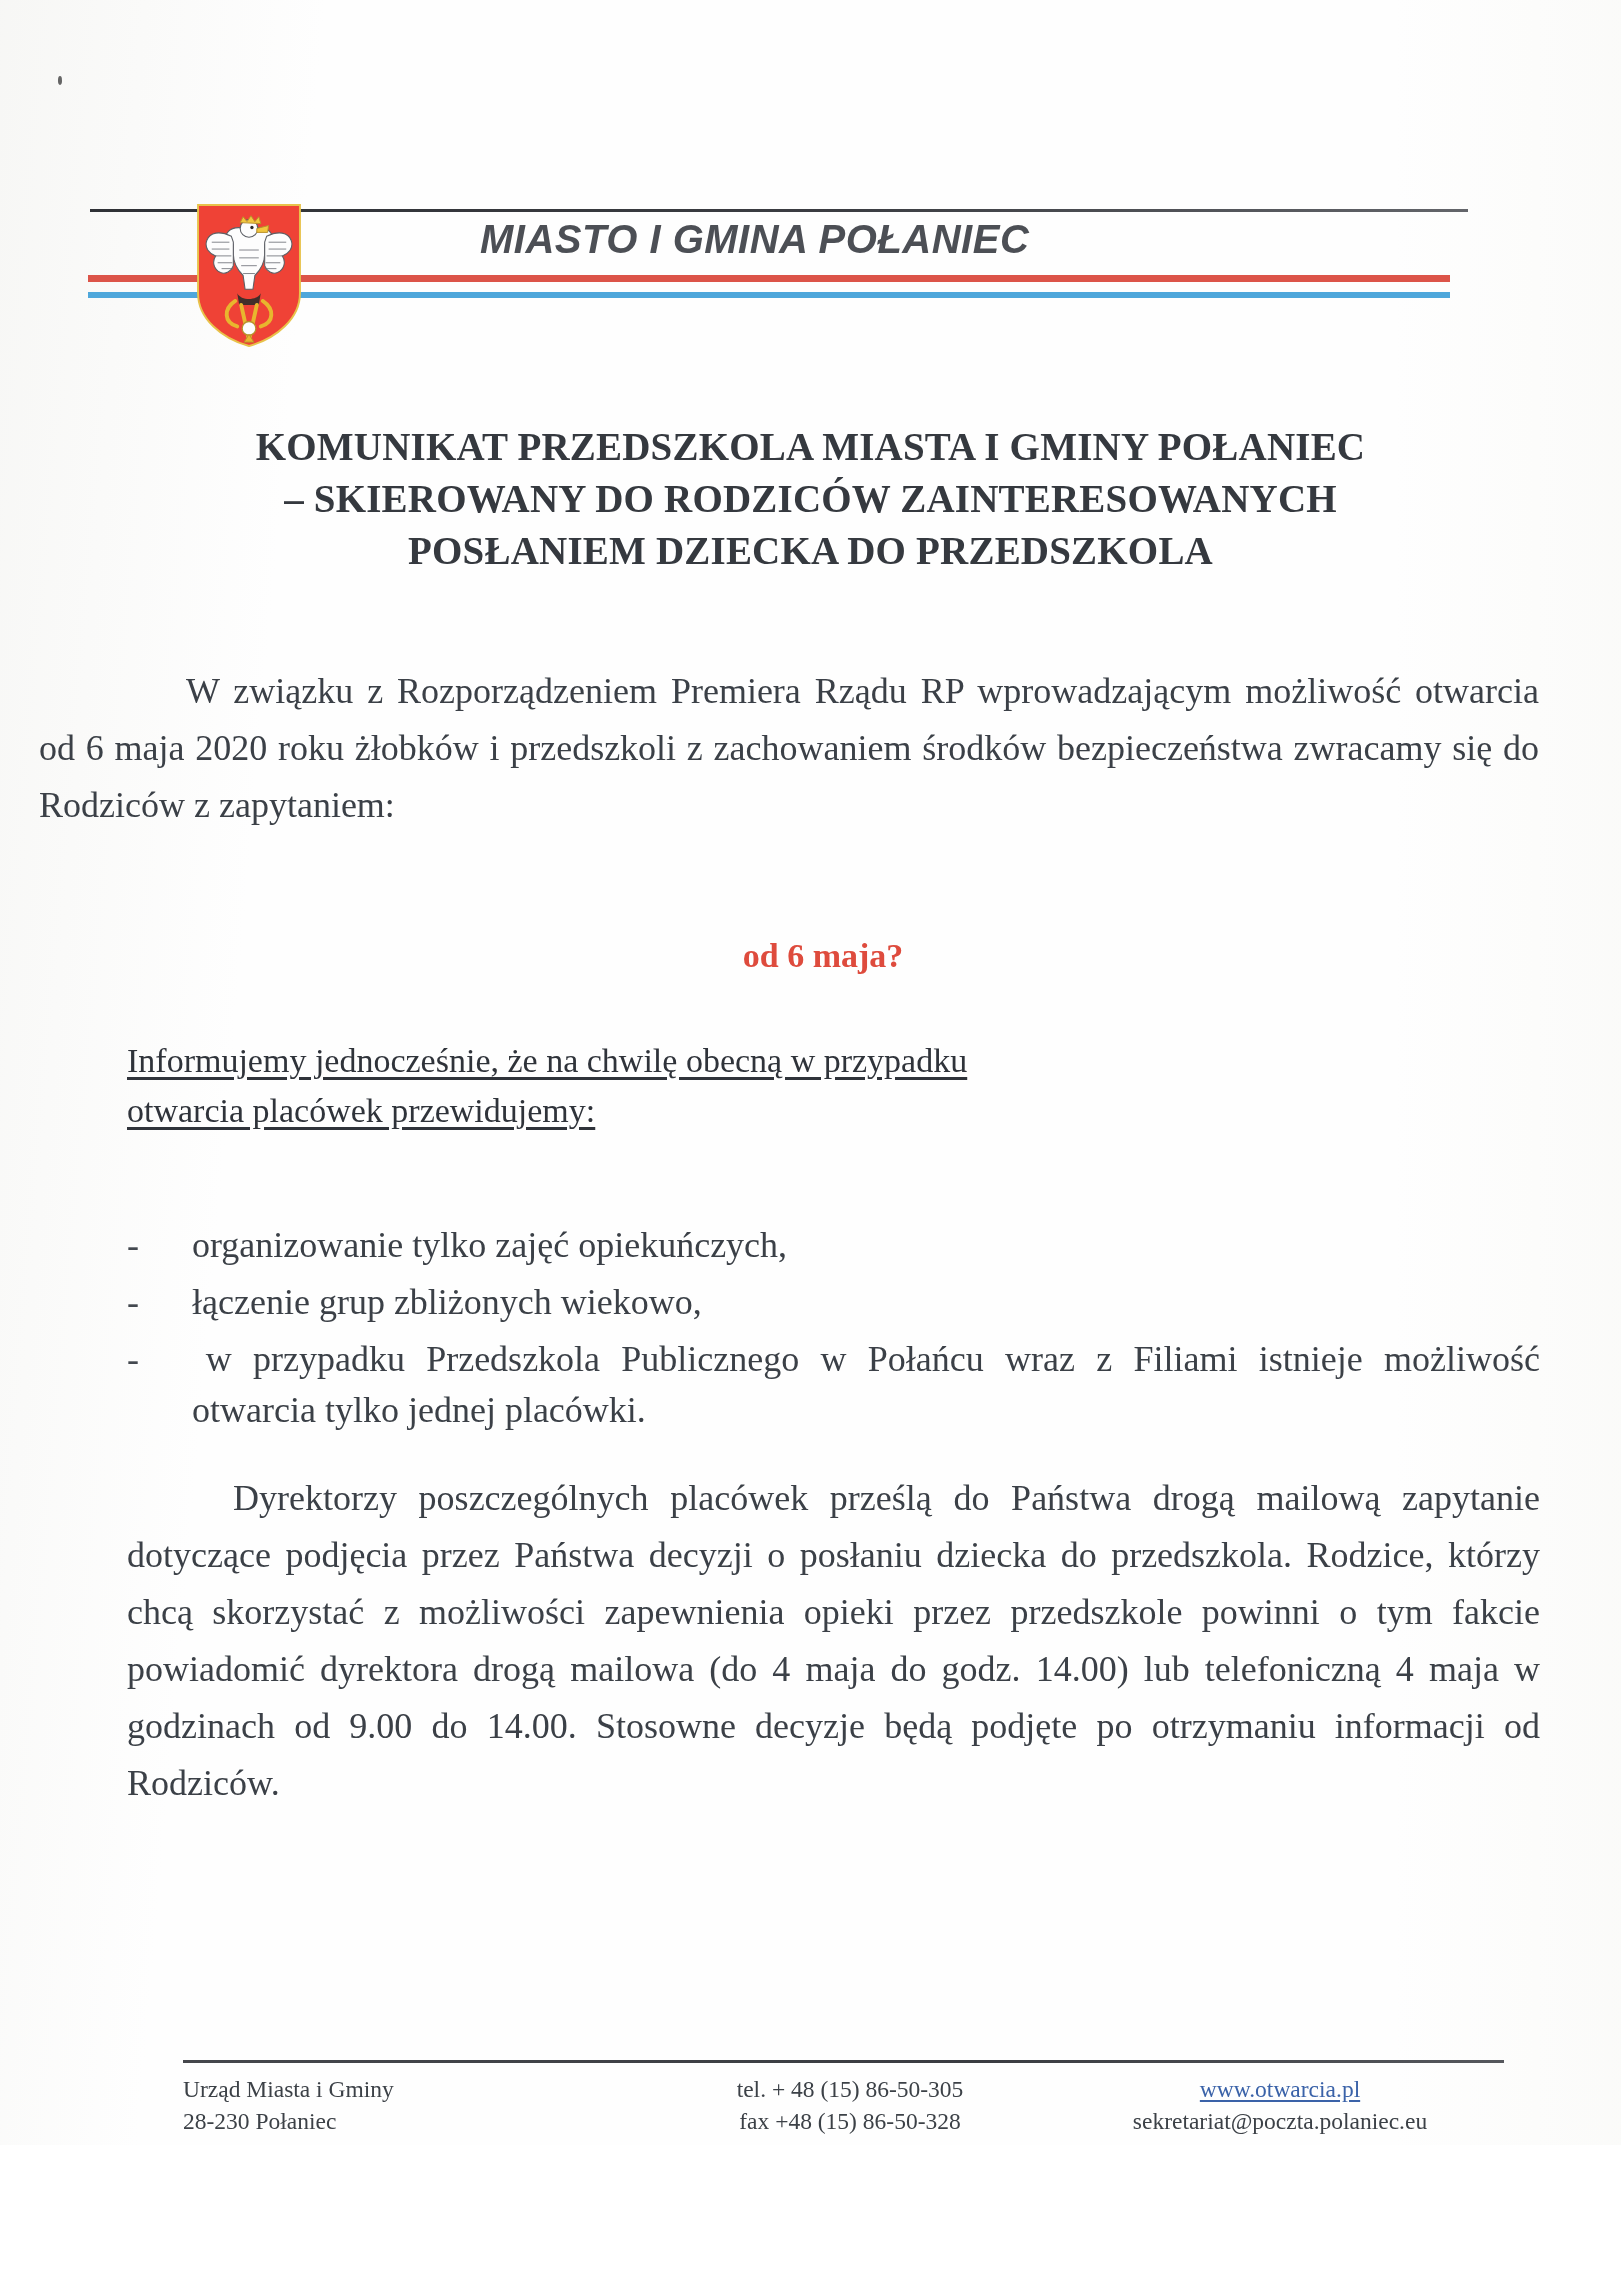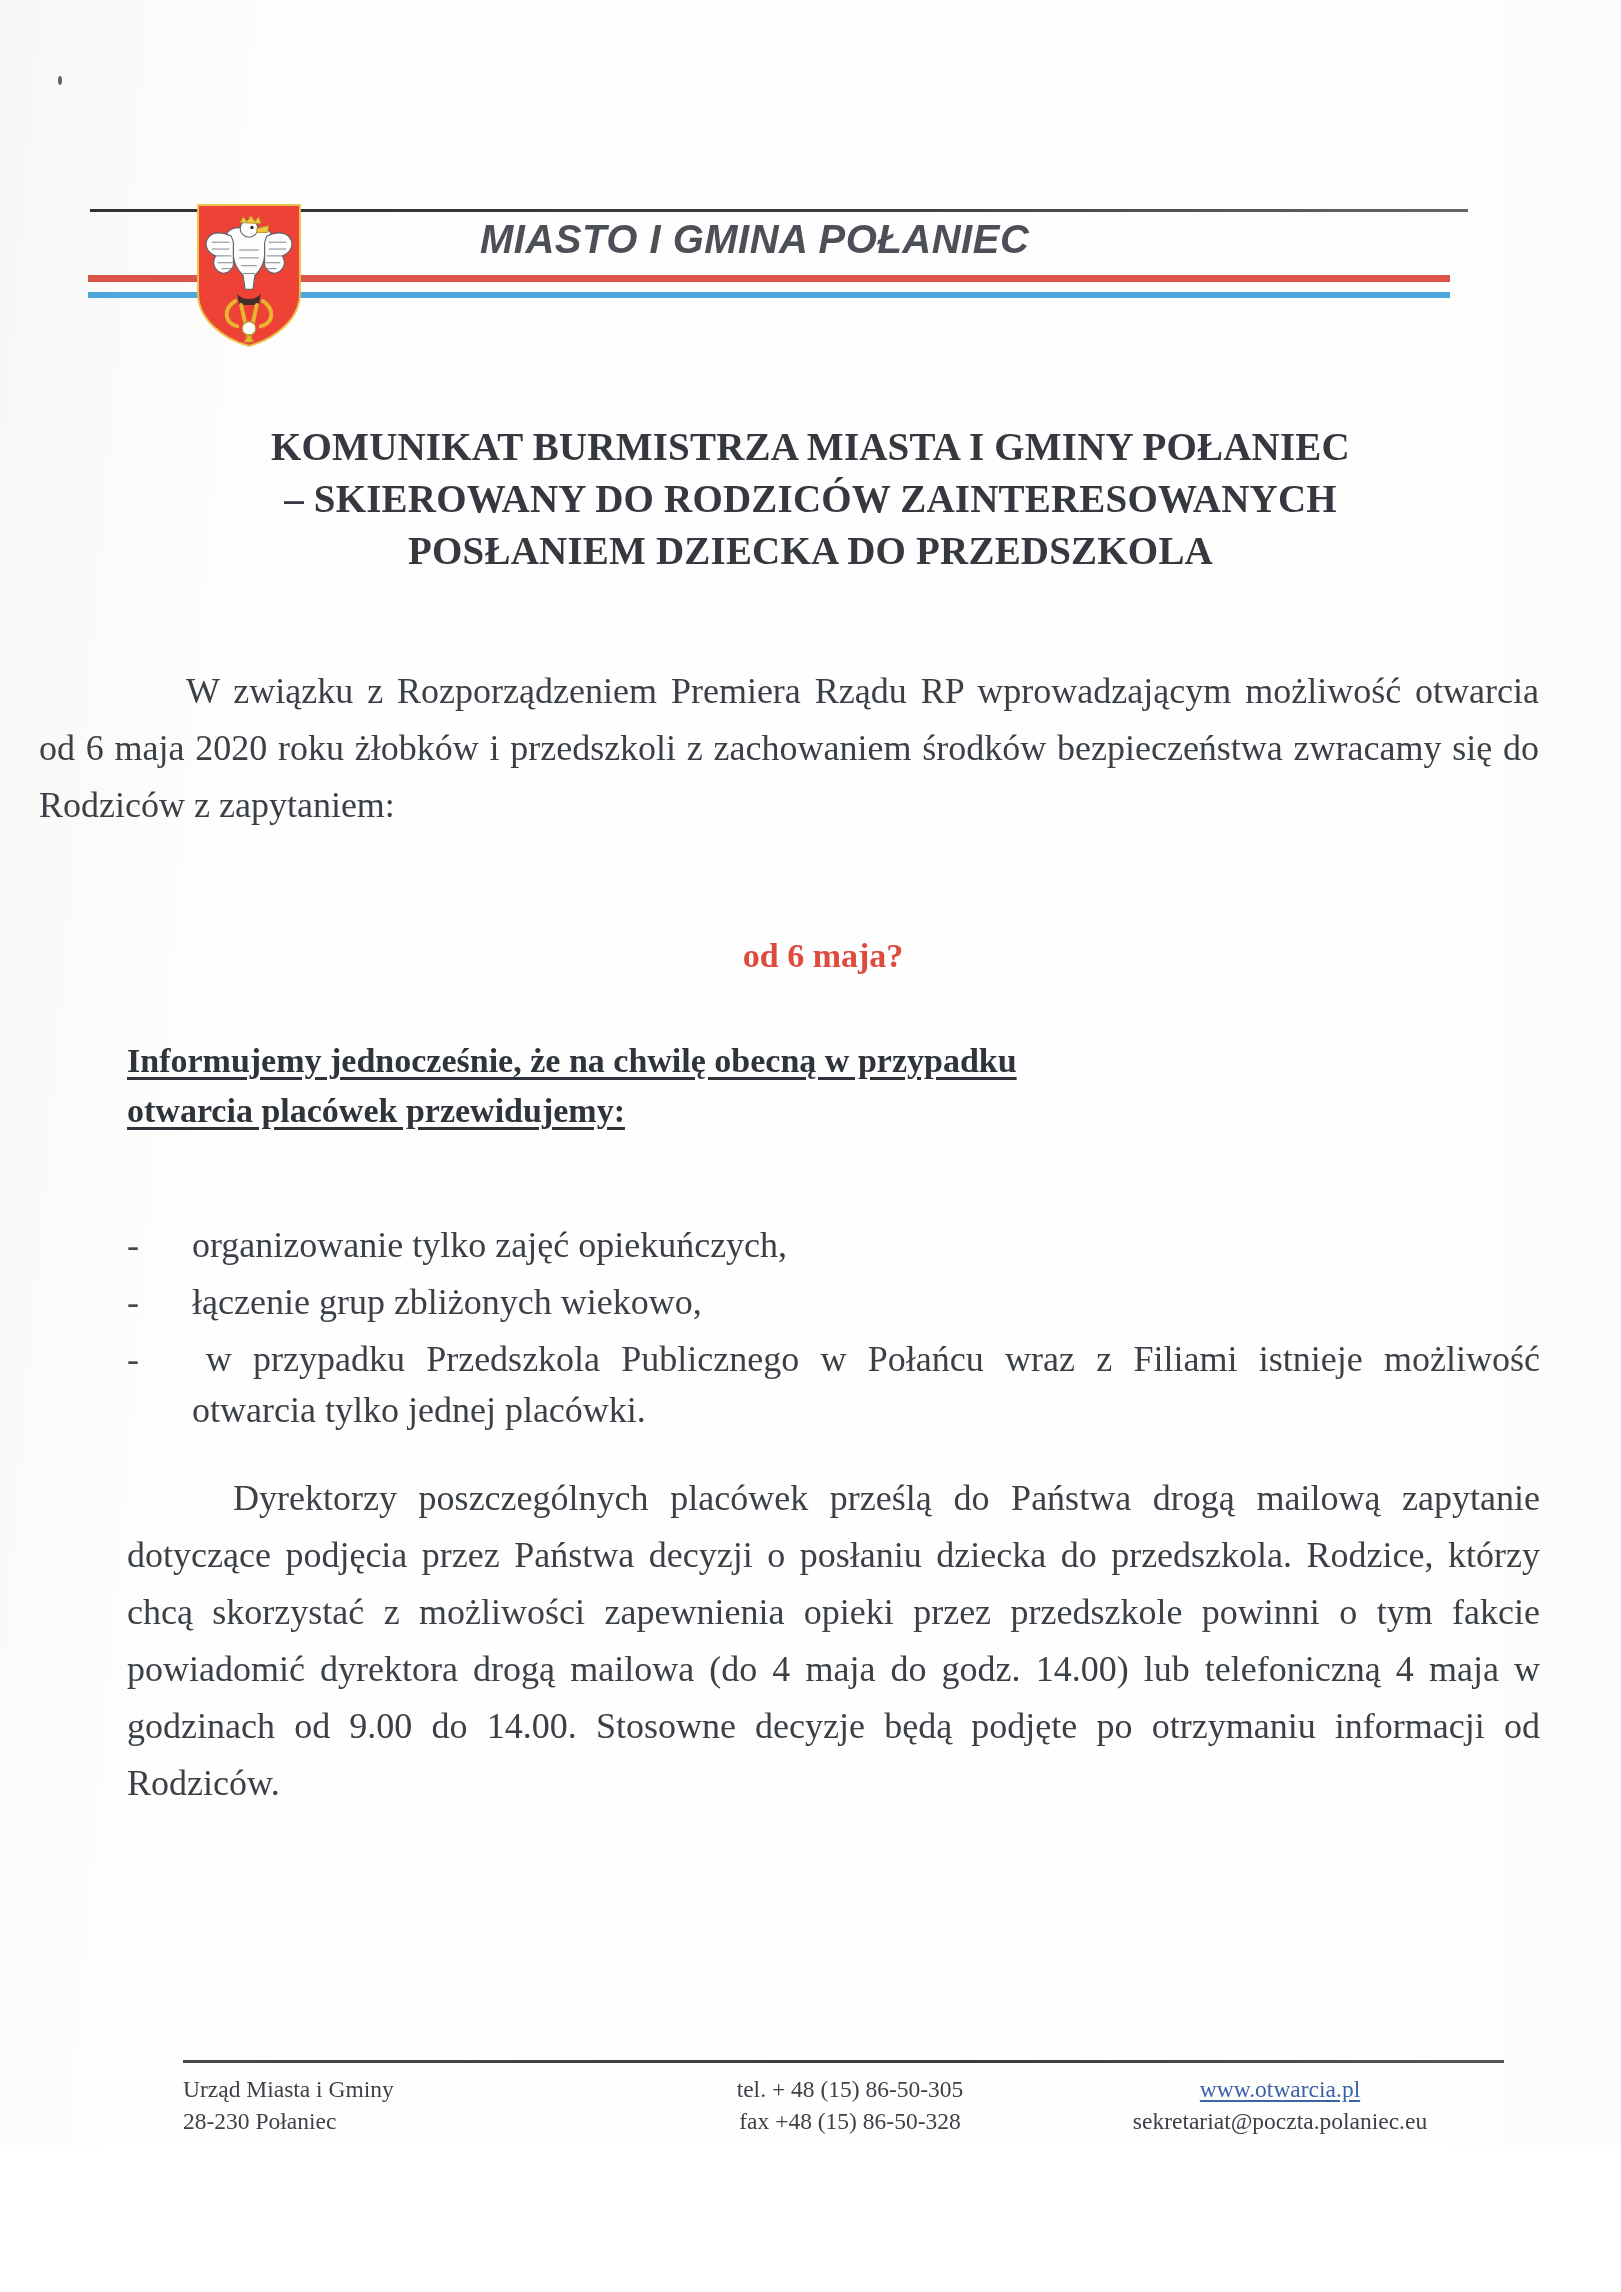--- a/index.html
+++ b/index.html
@@ -154,21 +154,21 @@
     color: #de4b3d;
   }
   .red-question .q-line2 { display: block; }
 
   .bold-underline {
     position: absolute;
     left: 127px;
     top: 1036px;
     width: 1304px;
     font-size: 34px;
-    font-weight: bold;
+    font-weight: normal;
     line-height: 50px;
     color: #2f333a;
   }
   .bold-underline span {
     text-decoration: underline;
     text-decoration-thickness: 2.9px;
     text-underline-offset: 4.9px;
   }
 
   .bullets {
@@ -285,21 +285,21 @@
         </g>
         <circle cx="54" cy="128" r="7" fill="#fdfdfd" stroke="#b8902a" stroke-width="1.4"></circle>
         <path d="M54 134 L49 142 L59 142 Z" fill="#e8b62e" stroke="#b8902a" stroke-width="1"></path>
       </svg>
     </div>
 
     <div class="lh-title">MIASTO I GMINA POŁANIEC</div>
   </div>
 
   <div class="doc-title">
-    <div>KOMUNIKAT BURMISTRZA MIASTA I GMINY POŁANIEC</div>
+    <div>KOMUNIKAT PRZEDSZKOLA MIASTA I GMINY POŁANIEC</div>
     <div>– SKIEROWANY DO RODZICÓW ZAINTERESOWANYCH</div>
     <div>POSŁANIEM DZIECKA DO PRZEDSZKOLA</div>
   </div>
 
   <div class="para" id="intro-para">W związku z Rozporządzeniem Premiera Rządu RP wprowadzającym możliwość otwarcia od 6 maja 2020 roku żłobków i przedszkoli z zachowaniem środków bezpieczeństwa zwracamy się do Rodziców z zapytaniem:</div>
 
   <div class="red-question">
     <span class="q-line2">od 6 maja?</span>
   </div>
 

